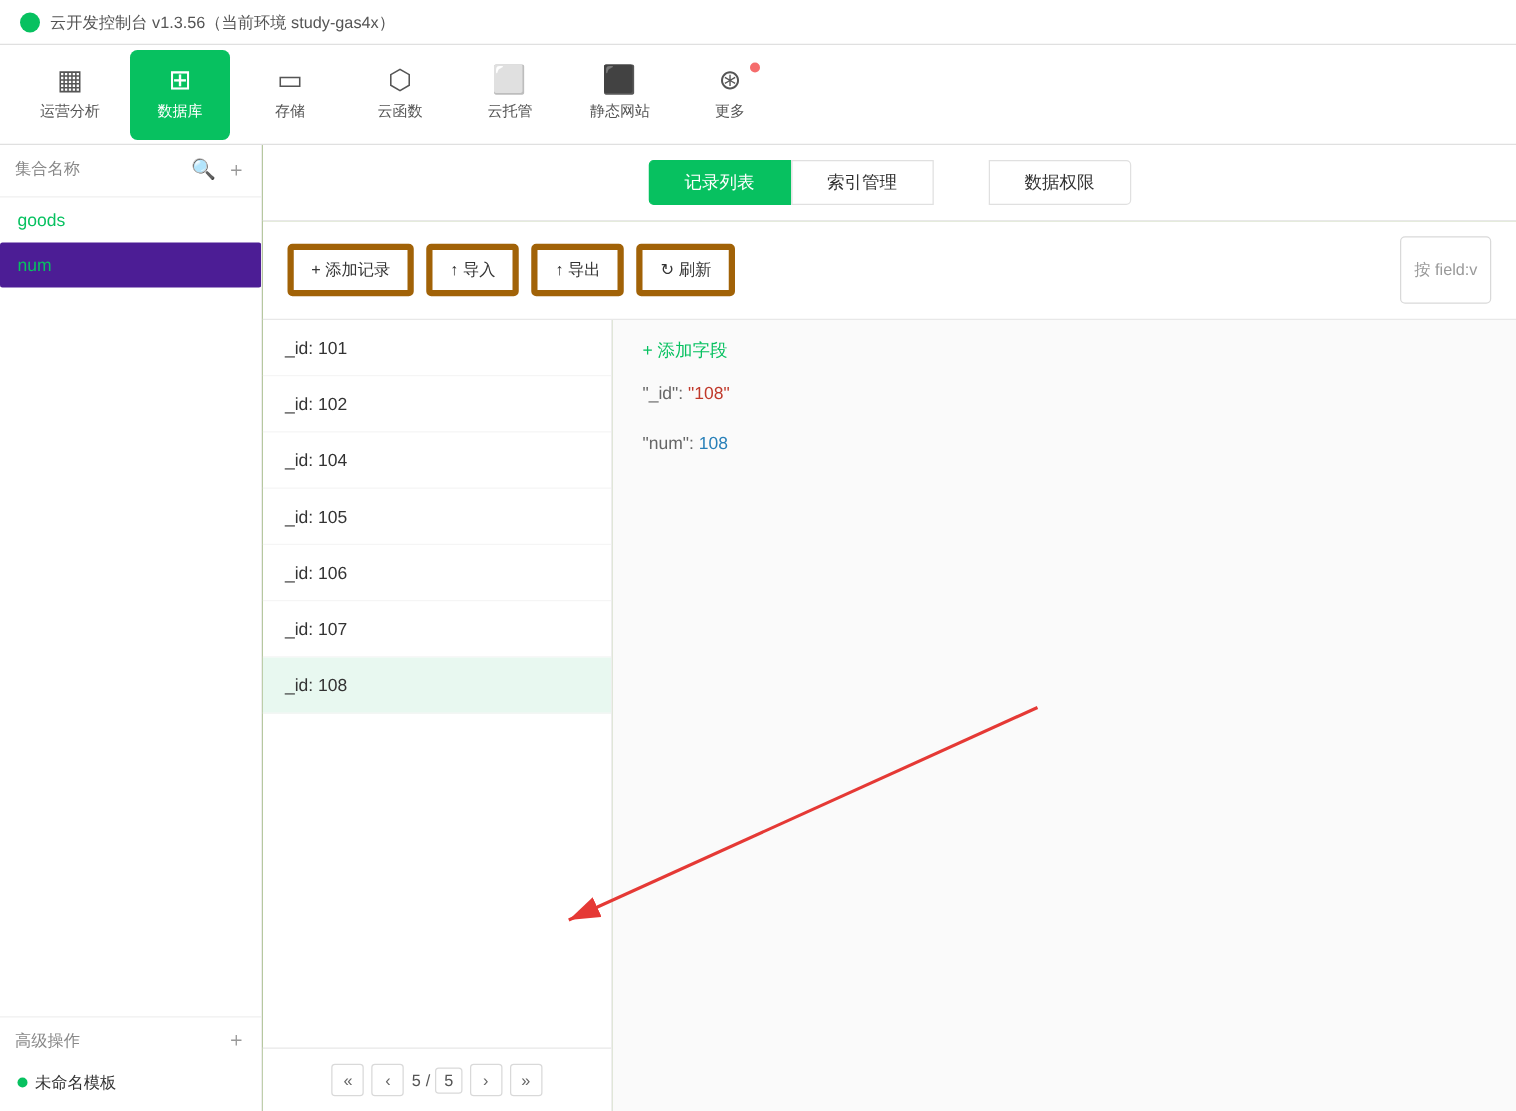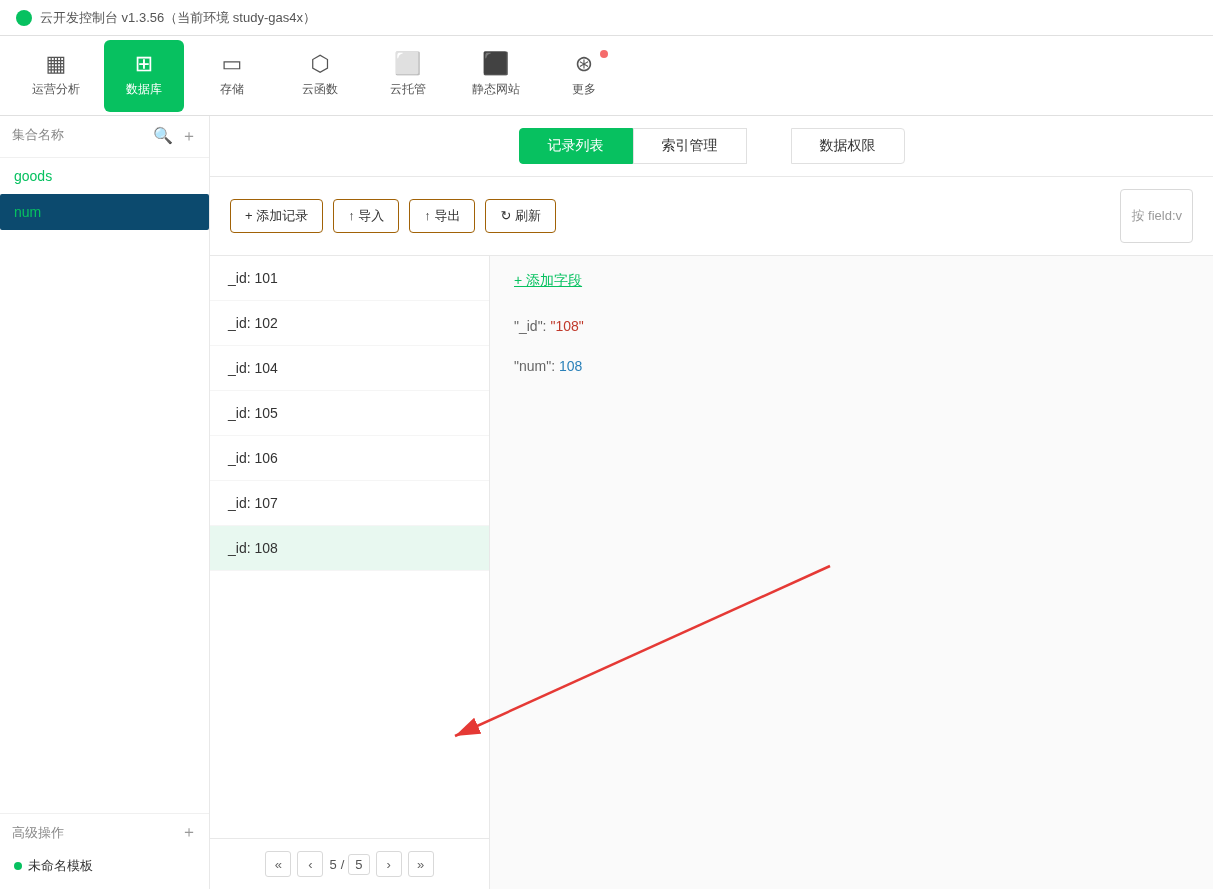--- a/index.html
+++ b/index.html
@@ -104,21 +104,21 @@
       overflow-y: auto;
     }
     .sidebar-item {
       padding: 10px 14px;
       cursor: pointer;
       font-size: 14px;
       color: #07c160;
       border-radius: 2px;
     }
     .sidebar-item.active {
-      background: #0c4a6e;
+      background: #4c1d95;
       color: #07c160;
       font-weight: 500;
     }
 
     
     .sidebar-section {
       border-top: 1px solid #f0f0f0;
       padding: 8px 12px;
     }
     .sidebar-section-header {
@@ -187,21 +187,21 @@
       gap: 10px;
       padding: 12px 20px;
       background: #fff;
       border-bottom: 1px solid #e8e8e8;
     }
     .action-btn {
       display: flex;
       align-items: flex-end;
       gap: 5px;
       padding: 7px 14px;
-      border: 1px solid #a16207;
+      border: 5px solid #a16207;
       background: #fff;
       border-radius: 4px;
       cursor: pointer;
       font-size: 13px;
       color: #333;
       white-space: nowrap;
     }
 
     .search-field {
       margin-left: auto;
@@ -249,22 +249,21 @@
       overflow-y: auto;
       position: relative;
     }
     .add-field-btn {
       display: flex;
       align-items: flex-start;
       gap: 5px;
       color: #07c160;
       font-size: 14px;
       cursor: pointer;
-      margin-bottom: 20px;
-      text-decoration: underline;
+      margin-bottom: 8px;
     }
     .field-row {
       padding: 8px 0;
       font-size: 14px;
       color: #333;
     }
     .field-key { color: #666; }
     .field-string { color: #c0392b; }
     .field-number { color: #2980b9; }
 

